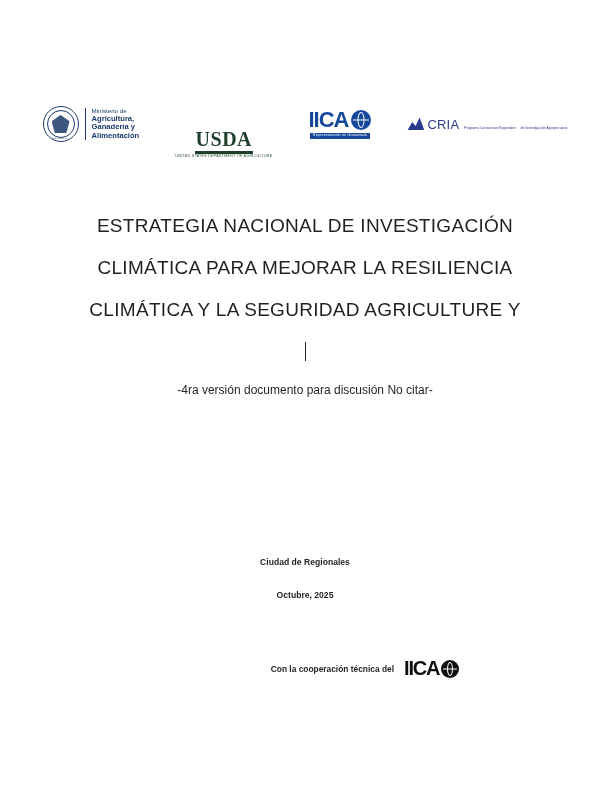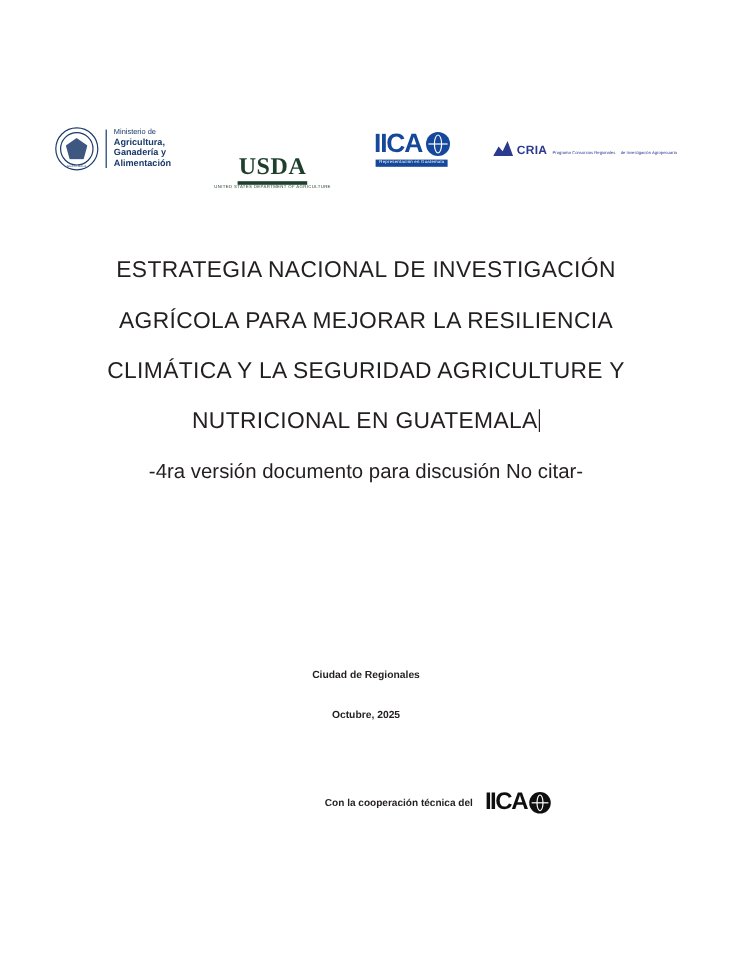--- a/index.html
+++ b/index.html
@@ -188,22 +188,22 @@
   .cria-mark {
     width: 17px;
     height: 13px;
     background: #2b3a8f;
     clip-path: polygon(0% 100%, 28% 35%, 48% 66%, 72% 0%, 100% 100%);
   }
   .cria-text {
     line-height: 1.15;
   }
   .cria-text .c1 {
-    font-size: 10px;
-    font-weight: bold;
+    font-size: 13px;
+    font-weight: normal;
     color: #2b3a8f;
     letter-spacing: 0.2px;
   }
   .cria-text .c2 {
     font-size: 3.5px;
     color: #2b3a8f;
     line-height: 1.2;
   }
 
   
@@ -230,21 +230,21 @@
     vertical-align: -3px;
     margin-left: 1px;
   }
 
   .subtitle {
     position: absolute;
     top: 383px;
     left: 52px;
     width: 506px;
     text-align: center;
-    font-size: 17px;
+    font-size: 12px;
     color: #231f20;
   }
 
   
   .place {
     position: absolute;
     top: 557px;
     left: 0;
     width: 610px;
     text-align: center;
@@ -364,23 +364,23 @@
         <span class="c1">CRIA</span>
         <span class="c2">Programa Consorcios Regionales</span>
         <span class="c2">de Investigación Agropecuaria</span>
       </span>
     </div>
 
   </div>
 
   <div class="title-block">
     <div class="title-line">ESTRATEGIA NACIONAL DE INVESTIGACIÓN</div>
-    <div class="title-line">AGRÍCOLA PARA MEJORAR LA RESILIENCIA</div>
+    <div class="title-line">CLIMÁTICA PARA MEJORAR LA RESILIENCIA</div>
     <div class="title-line">CLIMÁTICA Y LA SEGURIDAD AGRICULTURE Y</div>
-    <div class="title-line"><span>NUTRICIONAL EN GUATEMALA</span><span class="caret"></span></div>
+    <div class="title-line"><span class="caret"></span></div>
   </div>
 
   <div class="subtitle">-4ra versión documento para discusión No citar-</div>
 
   <div class="place">Ciudad de Regionales</div>
   <div class="date">Octubre, 2025</div>
 
   <div class="footer-coop">
     <span class="coop-text">Con la cooperación técnica del</span>
     <span class="footer-iica">

